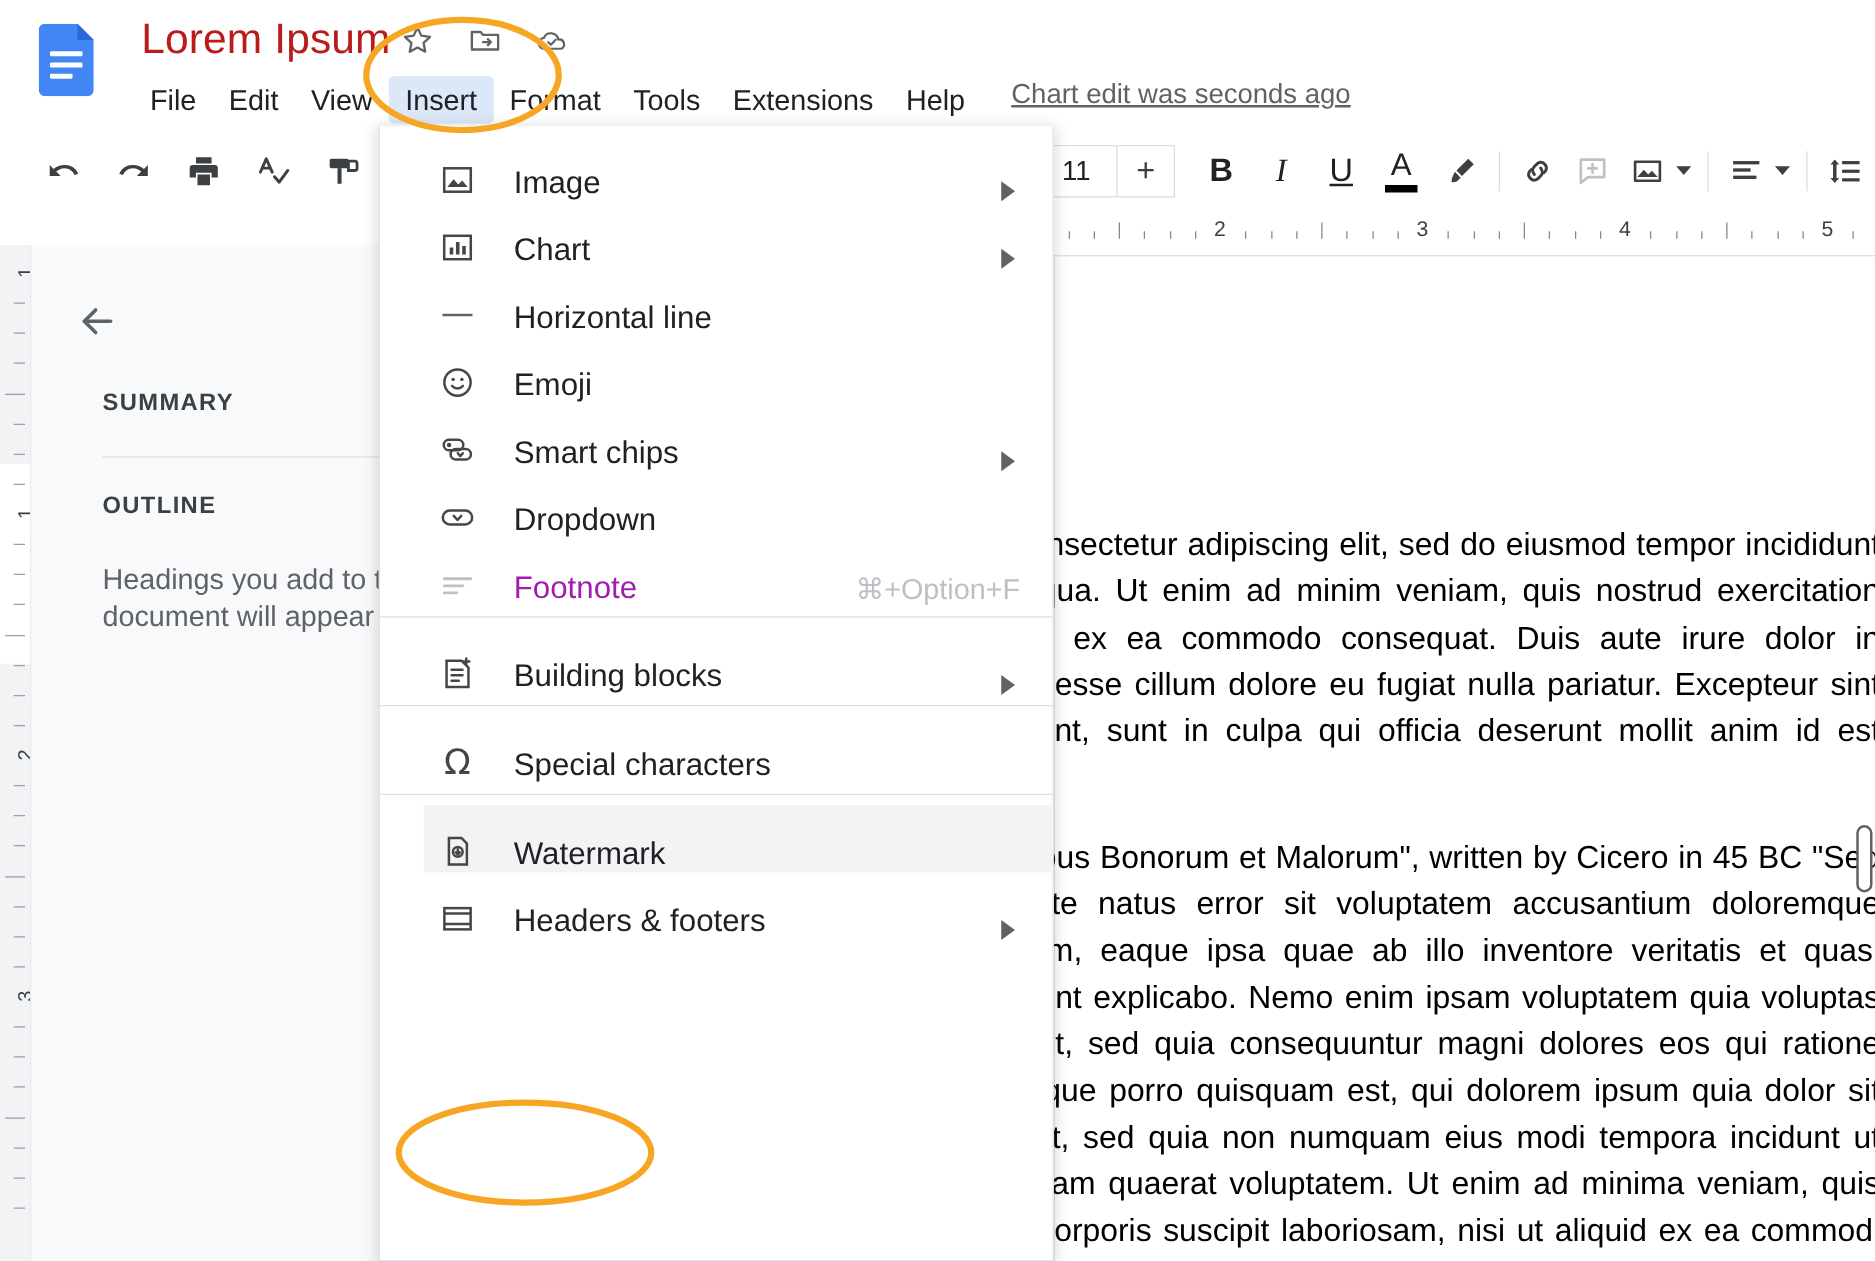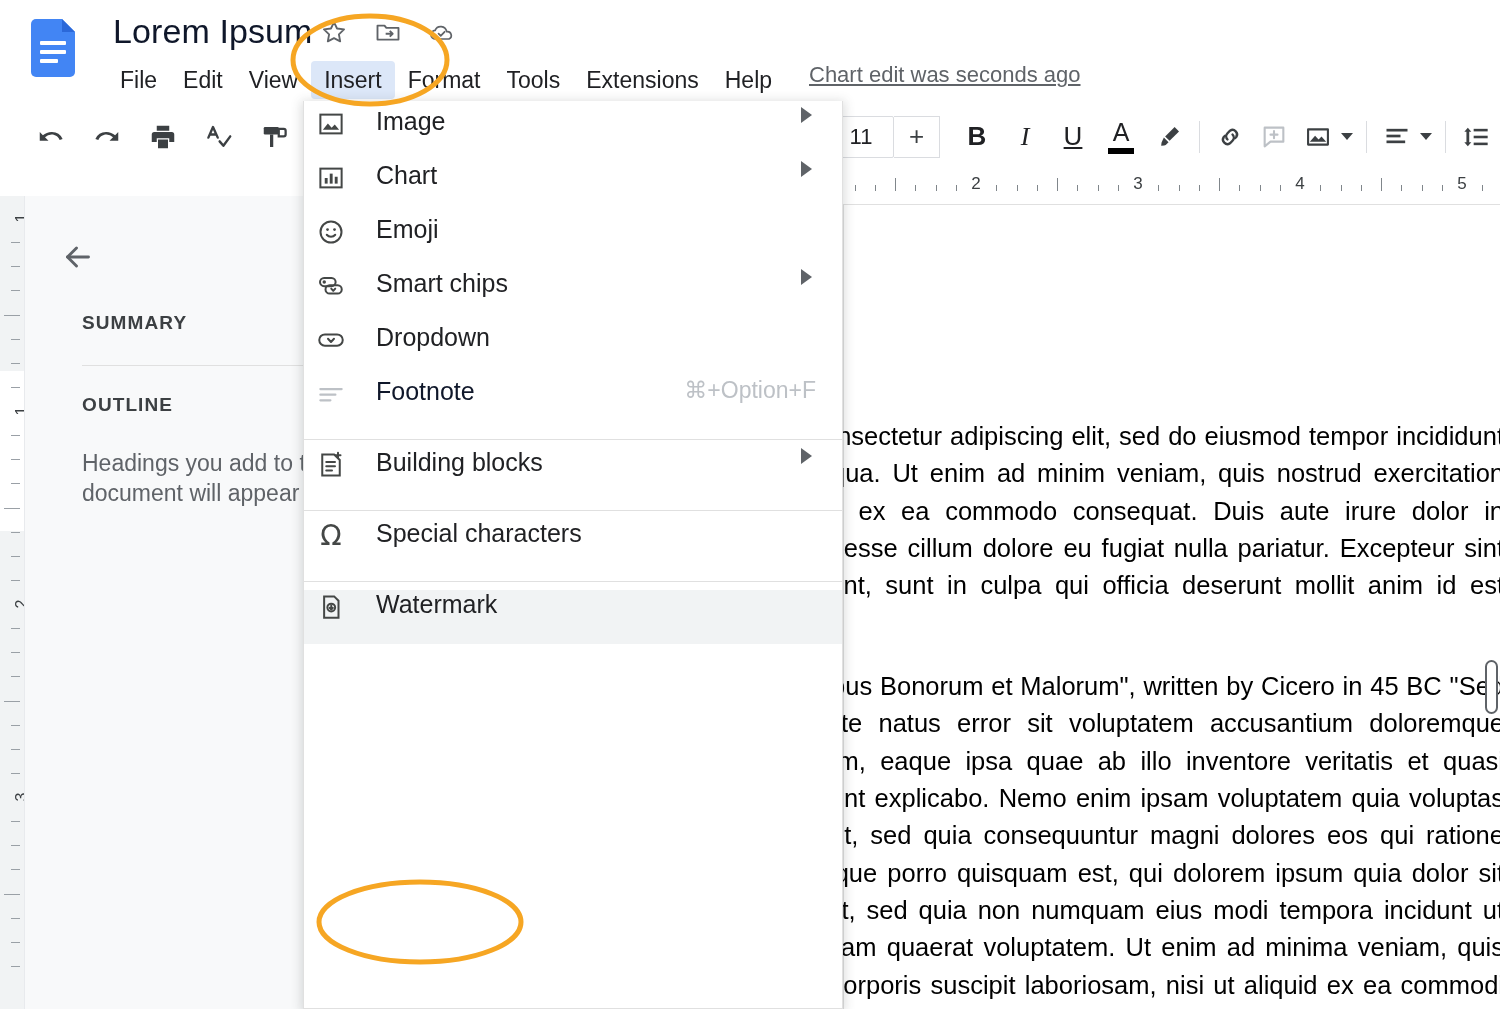--- a/index.html
+++ b/index.html
@@ -17,21 +17,21 @@
   
   .topbar { position: absolute; left: 0; top: 0; width: 1500px; height: 105px; background: #fff; }
 
   .docs-logo {
     position: absolute; left: 31px; top: 19px; width: 44px; height: 58px;
   }
   .docs-logo svg { display: block; }
 
   .doc-title {
     position: absolute; left: 113px; top: 12px;
-    font-size: 34px; color: #0f172a; letter-spacing: 0.1px;
+    font-size: 34px; color: #b91c1c; letter-spacing: 0.1px;
     white-space: nowrap;
   }
 
   .title-icons { position: absolute; left: 320px; top: 18px; display: flex; gap: 26px; align-items: center; }
   .title-icons .ti { width: 28px; height: 28px; display: flex; align-items: center; justify-content: center; cursor: pointer; }
   .title-icons svg { display: block; }
 
   .menubar { position: absolute; left: 107px; top: 60px; display: flex; align-items: center; height: 40px; }
   .menu-item {
     font-size: 23px; color: #202124; padding: 5px 13px; border-radius: 4px;
@@ -142,29 +142,29 @@
 
   
   .insert-menu {
     position: absolute; left: 303px; top: 101px; width: 540px; height: 908px;
     background: #fff; border: 1px solid #e0e0e0; border-top: none;
     box-shadow: 0 2px 10px 2px rgba(60,64,67,.18);
     padding: 6px 0 0 0;
     z-index: 40;
   }
   .mi {
-    position: relative; height: 54px; display: flex; align-items: flex-start;
-    padding: 0 18px 0 10px; cursor: pointer; user-select: none;
+    position: relative; height: 54px; display: flex; align-items: flex-end;
+    padding: 0 18px 0 10px; cursor: pointer; user-select: none; margin-left: 35px;
   }
   .mi.highlight { background: #f1f3f4; }
   .mi.disabled { cursor: default; }
   .mi-icon { width: 34px; height: 34px; display: flex; align-items: center; justify-content: center; margin-right: 28px; color: #444746; flex: 0 0 34px; }
   .mi-icon svg { display: block; }
   .mi-label { font-size: 25px; color: #202124; white-space: nowrap; }
-  .mi.disabled .mi-label { color: #0f172a; }
+  .mi.disabled .mi-label { color: #a21caf; }
   .mi.disabled .mi-icon { color: #bdc1c6; }
   .mi-shortcut { position: absolute; right: 26px; font-size: 23px; color: #bdc1c6; white-space: nowrap; }
   .mi-arrow {
     position: absolute; right: 30px;
     width: 0; height: 0;
     border-top: 8px solid transparent; border-bottom: 8px solid transparent;
     border-left: 11px solid #5f6368;
   }
   .mi-sep { height: 1px; background: #e0e0e0; margin: 8px 0; }
   .mi-hr { width: 24px; height: 2px; background: #5f6368; }
@@ -446,20 +446,26 @@
             <rect x="7" y="12" width="2.3" height="4.5" fill="currentColor" stroke="none"></rect>
             <rect x="11" y="8.5" width="2.3" height="8" fill="currentColor" stroke="none"></rect>
             <rect x="15" y="11" width="2.3" height="5.5" fill="currentColor" stroke="none"></rect>
           </svg>
         </span>
         <span class="mi-label">Chart</span>
         <span class="mi-arrow"></span>
       </div>
       <div class="mi">
         <span class="mi-icon">
+          <span class="mi-hr"></span>
+        </span>
+        <span class="mi-label">Horizontal line</span>
+      </div>
+      <div class="mi">
+        <span class="mi-icon">
           <svg width="30" height="30" viewBox="0 0 24 24" fill="none" stroke="currentColor" stroke-width="1.6">
             <circle cx="12" cy="12" r="8.4"></circle>
             <circle cx="9.2" cy="10" r="1.1" fill="currentColor" stroke="none"></circle>
             <circle cx="14.8" cy="10" r="1.1" fill="currentColor" stroke="none"></circle>
             <path d="M8.6 14.2a4.4 4.4 0 0 0 6.8 0" stroke-linecap="round"></path>
           </svg>
         </span>
         <span class="mi-label">Emoji</span>
       </div>
       <div class="mi">
@@ -514,20 +520,30 @@
       <div class="mi-sep"></div>
       <div class="mi highlight">
         <span class="mi-icon">
           <svg width="30" height="30" viewBox="0 0 24 24" fill="none" stroke="currentColor" stroke-width="1.6">
             <path d="M6.5 3.5h8L18 7v13.5H6.5z"></path>
             <circle cx="12.2" cy="12.4" r="3.1"></circle>
             <path d="M12.2 10.7v3.2M10.9 12.7l1.3 1.4 1.3-1.4" stroke-linecap="round" stroke-linejoin="round"></path>
           </svg>
         </span>
         <span class="mi-label">Watermark</span>
+      </div>
+      <div class="mi">
+        <span class="mi-icon">
+          <svg width="30" height="30" viewBox="0 0 24 24" fill="none" stroke="currentColor" stroke-width="1.6">
+            <rect x="3.6" y="5.2" width="16.8" height="13.6"></rect>
+            <path d="M3.6 8.6h16.8M3.6 15.4h16.8"></path>
+          </svg>
+        </span>
+        <span class="mi-label">Headers &amp; footers</span>
+        <span class="mi-arrow"></span>
       </div>
     </div>
 
   <svg class="annot" style="left:280px; top:8px; width:180px; height:105px;">
     <ellipse cx="90" cy="52" rx="77" ry="44" stroke="#F6A623" stroke-width="5"></ellipse>
   </svg>
   <svg class="annot" style="left:313px; top:878px; width:215px; height:88px;">
     <ellipse cx="107" cy="44" rx="101" ry="40" stroke="#F6A623" stroke-width="5"></ellipse>
   </svg>
 

